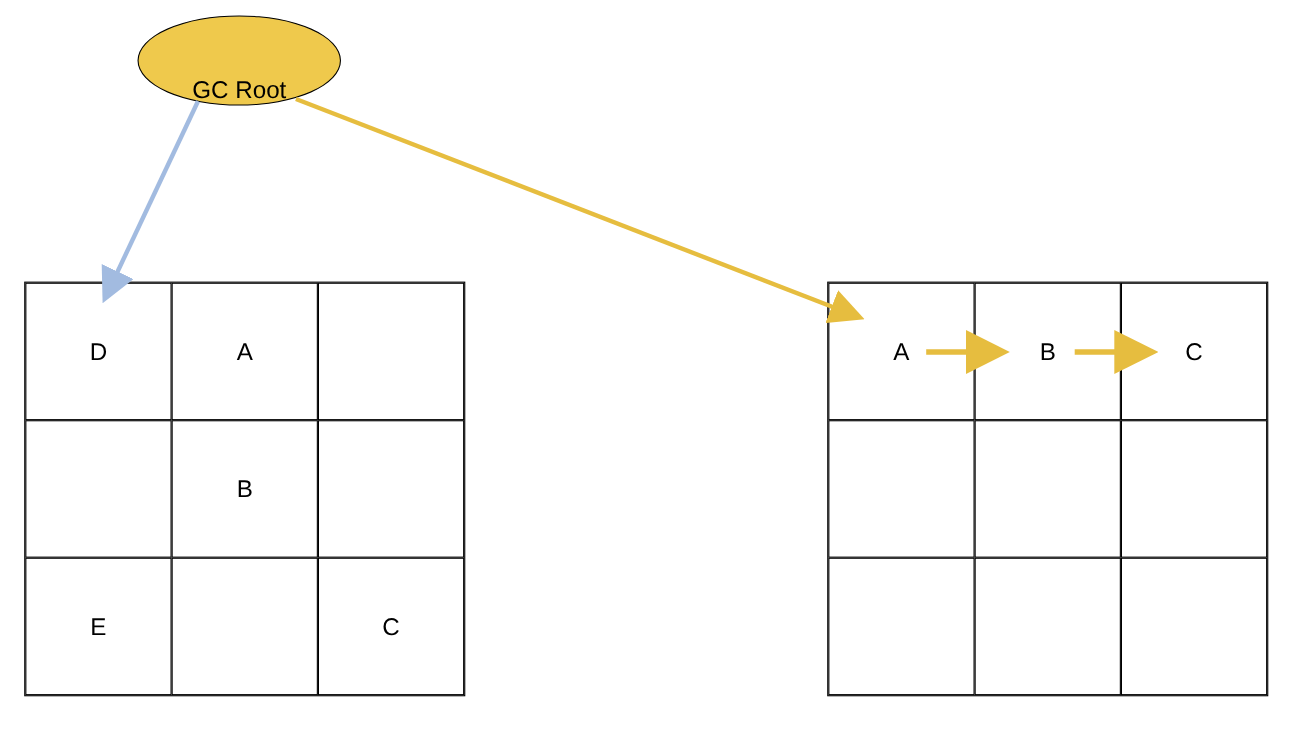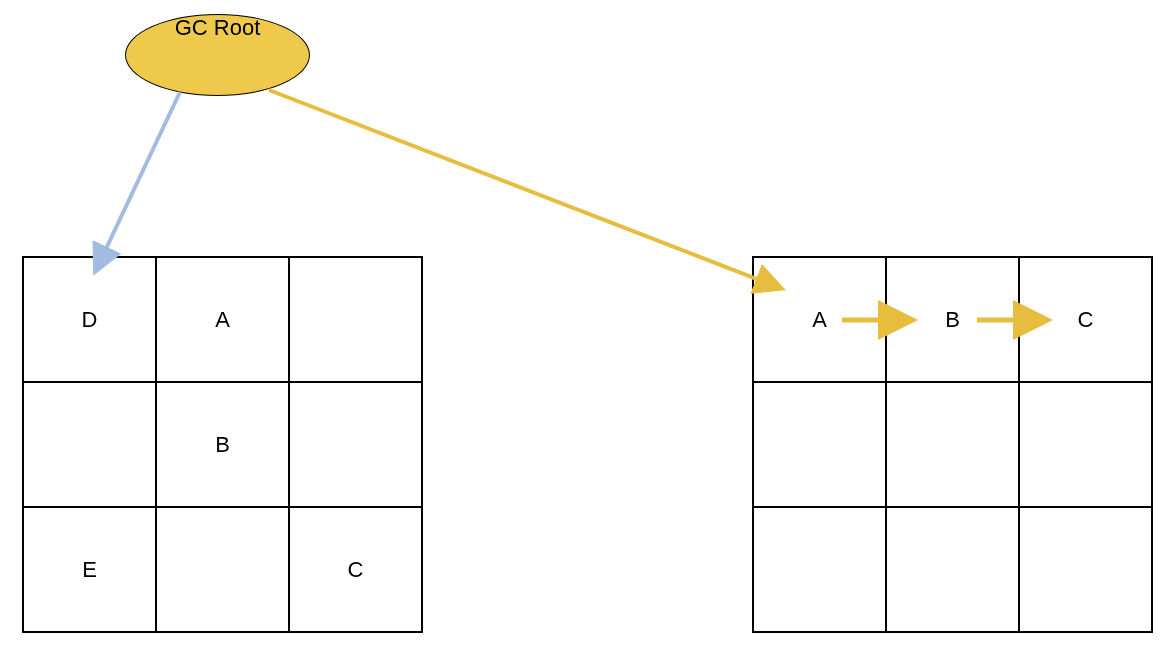--- a/index.html
+++ b/index.html
@@ -10,21 +10,21 @@
       position: relative;
       font-family: Arial, Helvetica, sans-serif;
     }
     .gc-root {
       position: absolute;
       width: 185px;
       height: 82px;
       border-radius: 50%;
       border: 1.5px solid #000;
       display: flex;
-      align-items: flex-start;
+      align-items: flex-end;
       justify-content: center;
       font-size: 22px;
       color: #000;
     }
     .grid {
       position: absolute;
       border: 1.5px solid #000;
     }
     .grid-row {
       display: flex;

